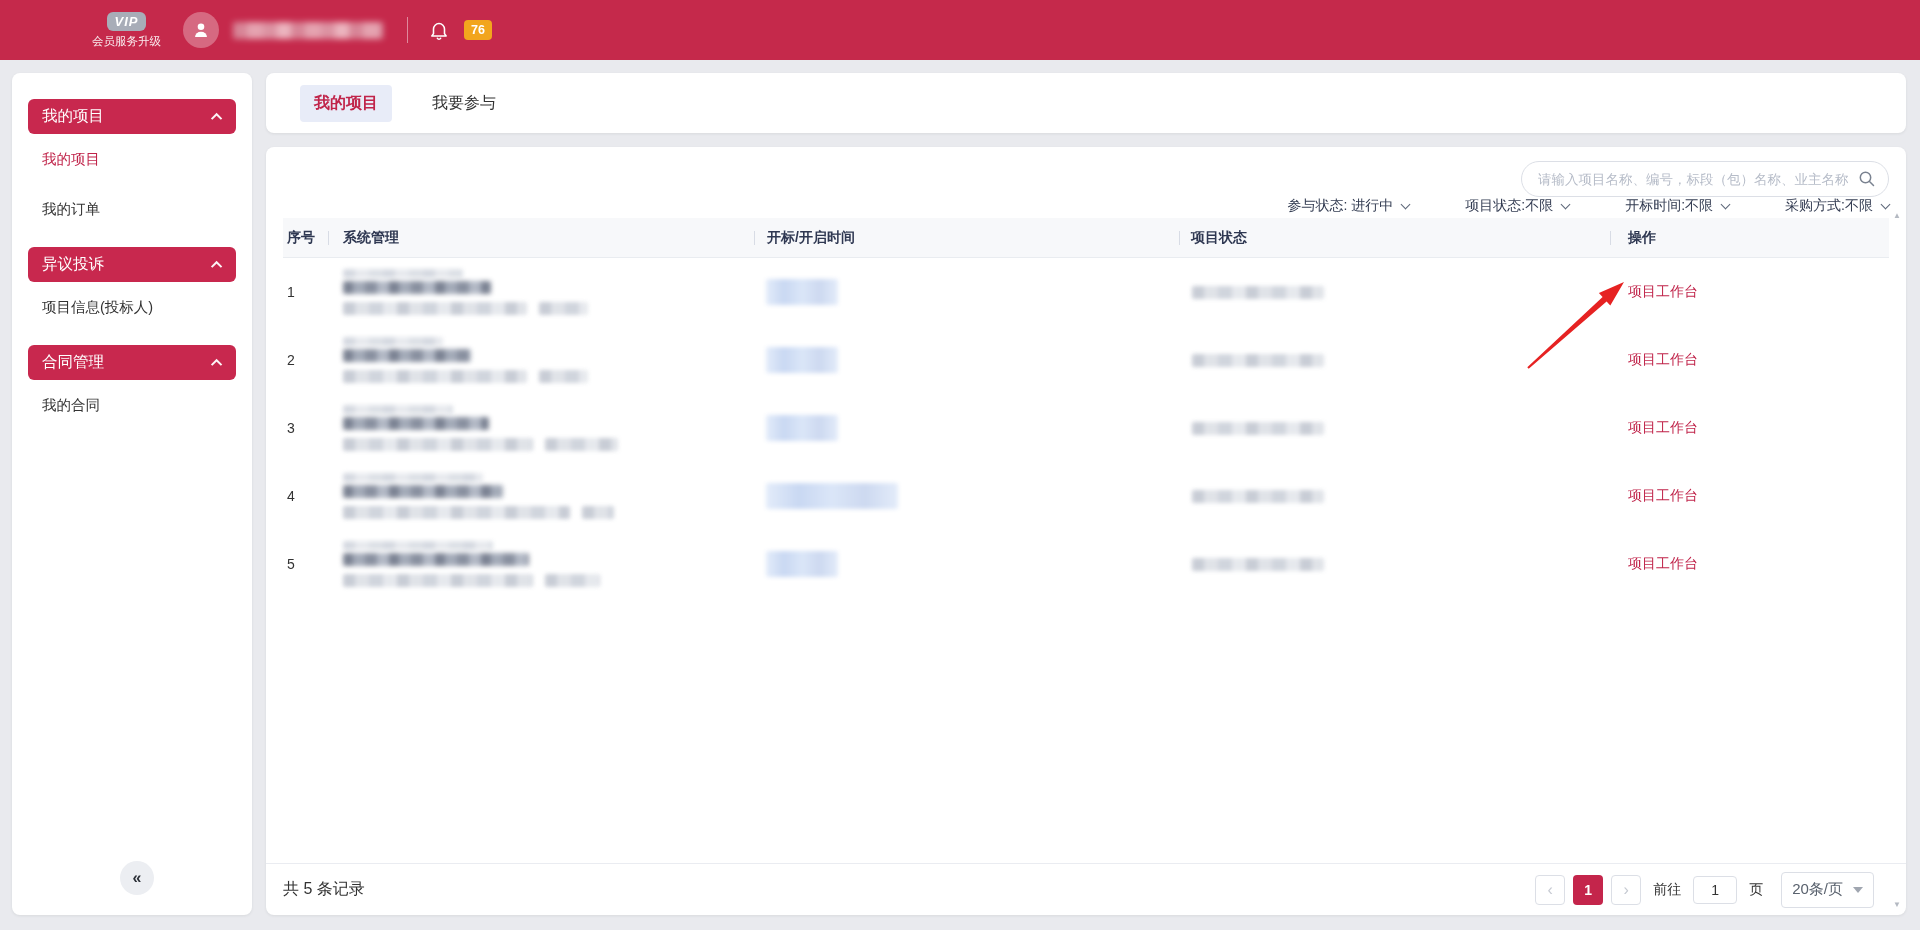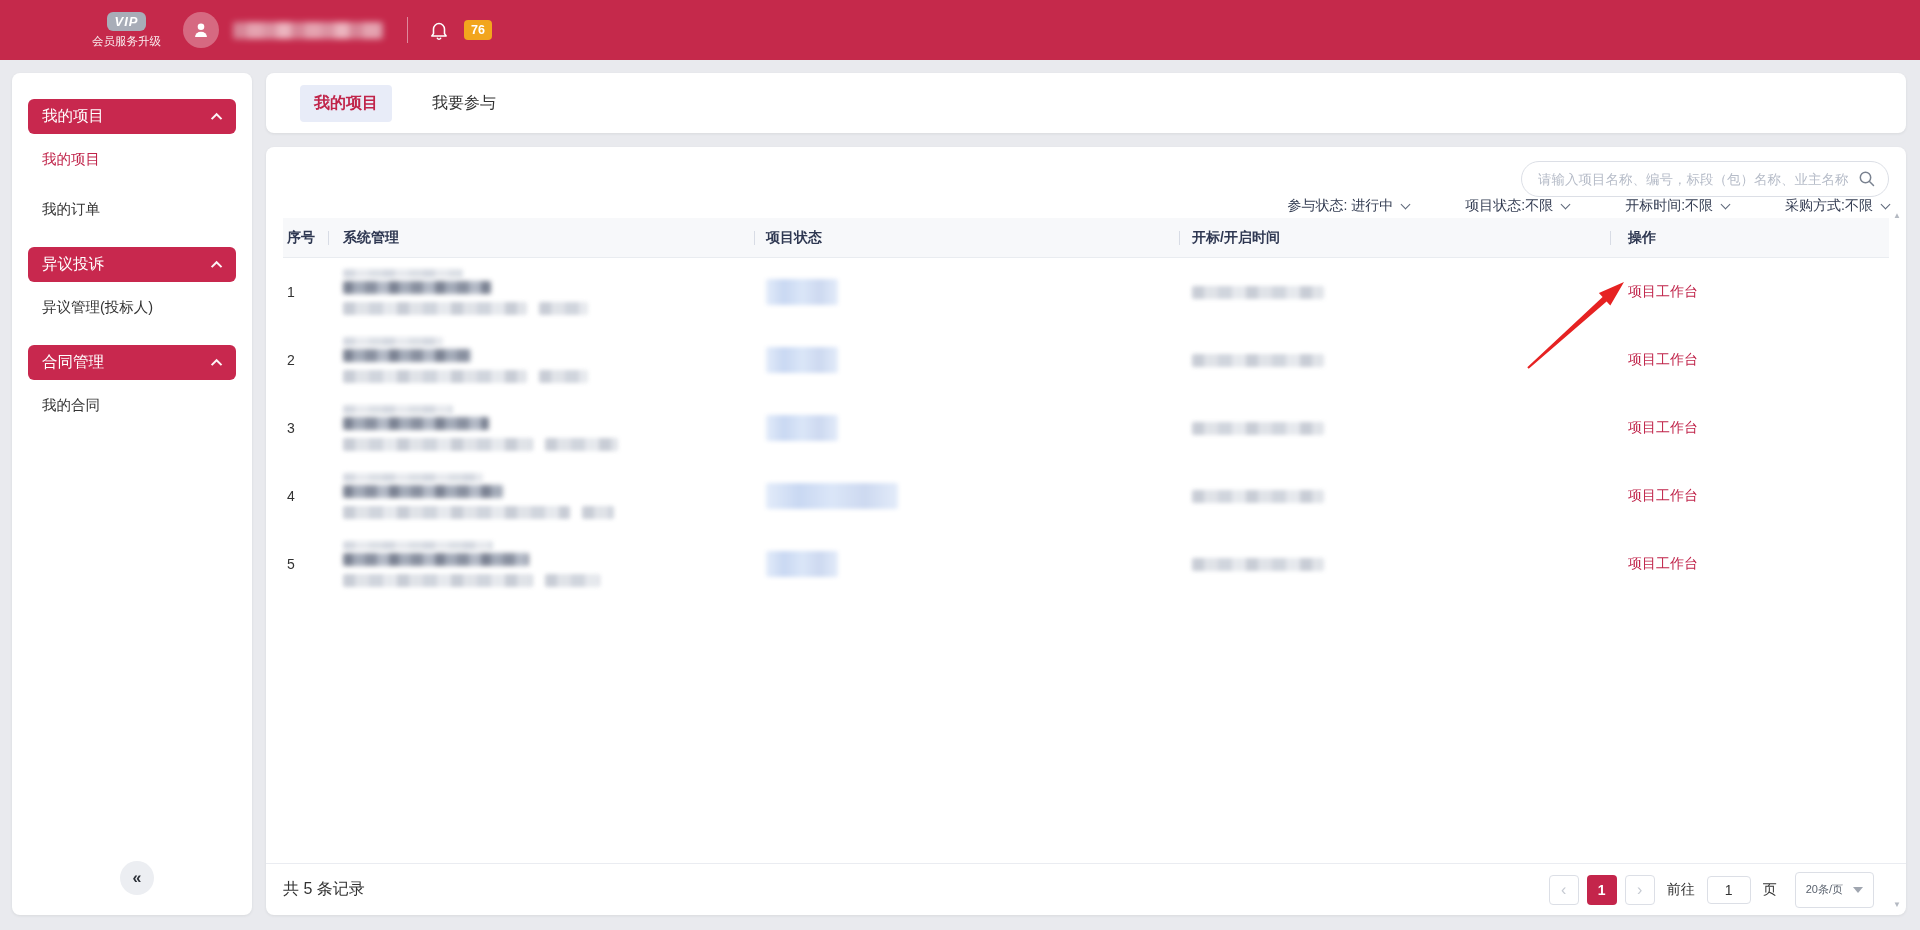--- a/index.html
+++ b/index.html
@@ -97,21 +97,21 @@
   .total { font-size:16px; color:#333; }
   .pager { display:flex; align-items:center; gap:8px; }
   .pg-btn { width:30px; height:30px; border:1px solid #dcdfe6; border-radius:4px; background:#fff;
             color:#c6cad2; font-size:16px; cursor:pointer; display:flex; align-items:center; justify-content:center; }
   .pg-cur { width:30px; height:30px; border-radius:4px; background:#c4254b; color:#fff; font-size:14px;
             font-weight:700; display:flex; align-items:center; justify-content:center; cursor:pointer; }
   .pg-text { font-size:14px; color:#333; margin:0 4px; }
   .pg-input { width:44px; height:28px; border:1px solid #dcdfe6; border-radius:4px; text-align:center;
               font-size:14px; color:#333; outline:none; font-family:inherit; }
   .pg-select { height:28px; border:1px solid #dcdfe6; border-radius:4px; display:flex; align-items:center;
-               gap:10px; padding:17px 10px; font-size:11px; color:#5a626e; cursor:pointer; margin-left:6px; }
+               gap:10px; padding:17px 10px; font-size:15px; color:#5a626e; cursor:pointer; margin-left:6px; }
   .caret { width:0; height:0; border-left:5px solid transparent; border-right:5px solid transparent;
            border-top:6px solid #a0a6b0; }
 </style>
 </head>
 <body>
 
 <div class="app">
 
   <header class="navbar">
     <div class="nav-right">
@@ -142,21 +142,21 @@
         <div class="side-header">
           <span>我的项目</span>
           <span class="chev-up"></span>
         </div>
         <div class="side-item active">我的项目</div>
         <div class="side-item">我的订单</div>
         <div class="side-header">
           <span>异议投诉</span>
           <span class="chev-up"></span>
         </div>
-        <div class="side-item">异议管理(投标人)</div>
+        <div class="side-item">项目信息(投标人)</div>
         <div class="side-header">
           <span>合同管理</span>
           <span class="chev-up"></span>
         </div>
         <div class="side-item">我的合同</div>
       </div>
     <button class="collapse">«</button>
   </aside>
 
   <main class="main">
@@ -192,22 +192,22 @@
             <div class="filter">
               <span>采购方式:不限</span>
               <span class="chev-down"></span>
             </div>
           </div>
       </div>
 
       <div class="thead" id="thead">
           <div class="hcell c0">序号</div>
           <div class="hcell c1">系统管理</div>
+          <div class="hcell c3">开标/开启时间</div>
           <div class="hcell c2">项目状态</div>
-          <div class="hcell c3">开标/开启时间</div>
           <div class="hcell c4">操作</div>
         </div>
       <div id="tbody">
           <div class="trow">
             <div class="cell c0">
               <span class="idx">1</span>
             </div>
             <div class="cell c1">
               <div class="redact r-lineA" style="width: 120px;"></div>
               <div class="redact r-line1" style="width: 148px;"></div>

